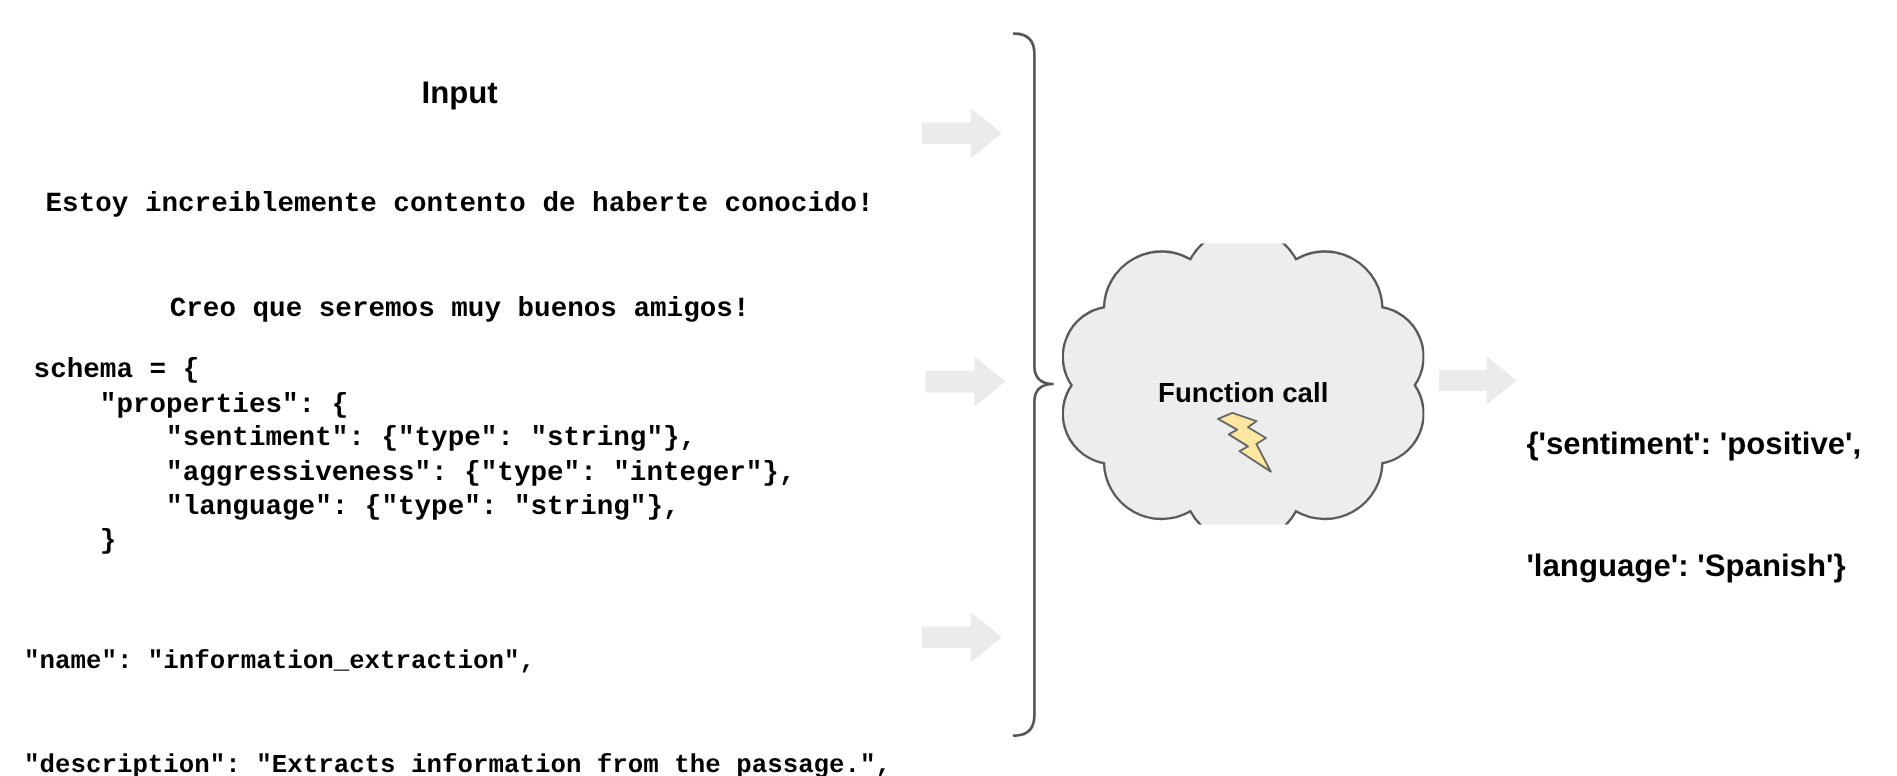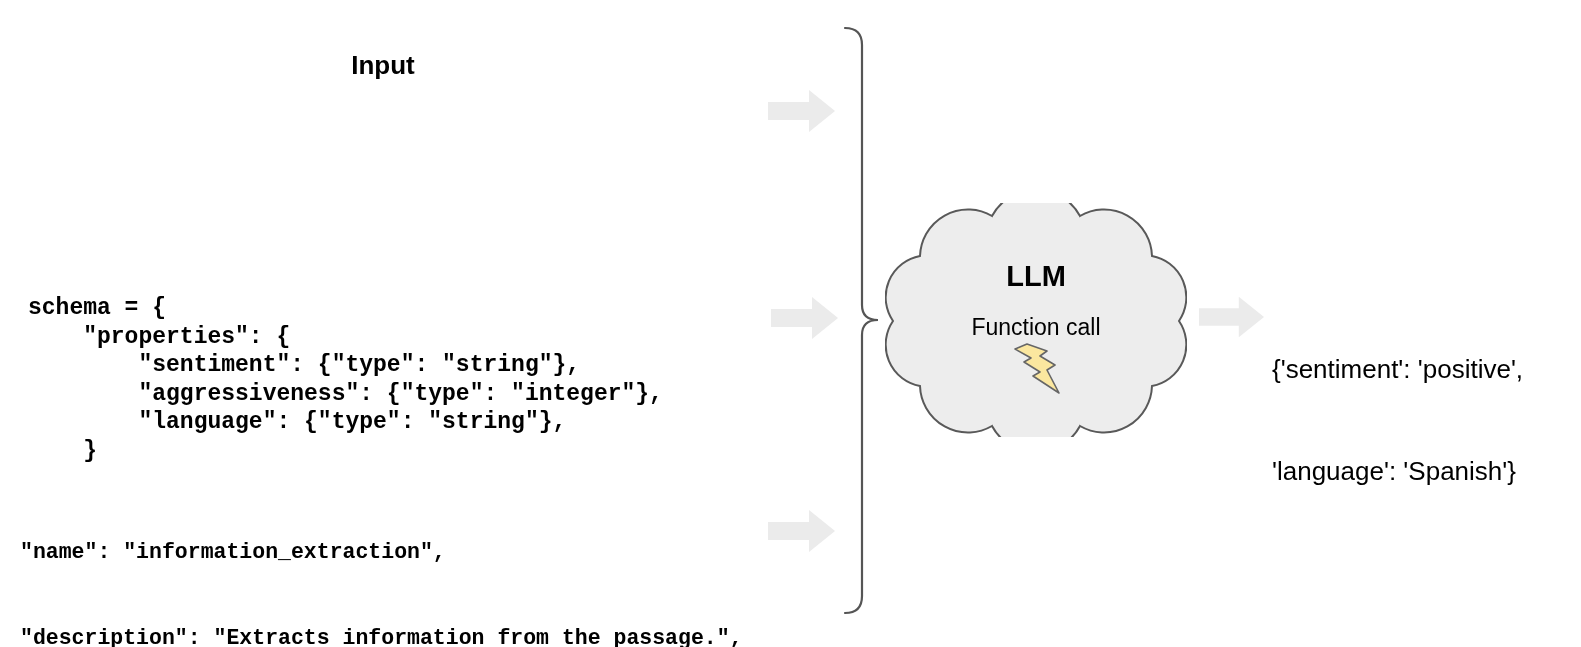--- a/index.html
+++ b/index.html
@@ -53,41 +53,45 @@
   }
   .fn-line { height: 38px; white-space: pre; }
   .llm-title {
     font-weight: bold;
     font-size: 29px;
     line-height: 30px;
     text-align: center;
     white-space: pre;
   }
   .llm-subtitle {
-    font-weight: normal;
+    font-weight: bold;
     font-size: 23px;
     line-height: 26px;
     text-align: center;
     white-space: pre;
   }
   .output-text {
-    font-weight: normal;
+    font-weight: bold;
     font-size: 26px;
     line-height: 34px;
     white-space: pre;
   }
   svg { display: block; }
 </style>
 </head>
 <body>
 
 <div class="canvas">
 
-  <div class="abs" style="left:18px; top:50px; width:730px;">
+  <div class="abs" style="left:18px; top:62px; width:730px;">
     <div class="section-title">Input</div>
+    <div class="code input-code" style="margin-top:6px;">
+      <div>Estoy increiblemente contento de haberte conocido!</div>
+      <div>Creo que seremos muy buenos amigos!</div>
+    </div>
   </div>
 
   <pre class="abs code schema-code" style="left:28px; top:254px;margin-top:40px;">schema = {
     "properties": {
         "sentiment": {"type": "string"},
         "aggressiveness": {"type": "integer"},
         "language": {"type": "string"},
     }</pre>
 
   <div class="abs code function-code" style="left:20px; top:492px;">
@@ -116,21 +120,20 @@
              A 48 48 0 0 1 107 13
              A 50 50 0 0 1 195 13
              A 48 48 0 0 1 267 53
              A 42 42 0 0 1 294 118
              A 42 42 0 0 1 267 183
              A 48 48 0 0 1 195 223
              A 50 50 0 0 1 107 223
              A 48 48 0 0 1 35 183
              A 42 42 0 0 1 8 118 Z" style="fill:var(--cloud-fill); stroke:var(--cloud-stroke); stroke-width:2;"></path>
   </svg>
-  <div class="abs llm-title" style="left:885px; top:261px; width:302px;">LLM</div>
   <div class="abs llm-subtitle" style="left:885px; top:314px; width:302px;">Function call</div>
   <svg class="abs" style="left:1014px; top:343px;" width="46" height="52" viewBox="0 0 46 52">
     <polygon points="13,1 33,8 26,13 41,22 33,27 45,50 19,33 26,29 10,19 17,15 1,6" style="fill:var(--bolt-fill); stroke:var(--bolt-stroke); stroke-width:1.6; stroke-linejoin:round;"></polygon>
   </svg>
 
   <svg class="abs" style="left:1199px; top:296px;" width="65" height="42" viewBox="0 0 67 42">
     <polygon points="0,12 41,12 41,0 67,21 41,42 41,30 0,30" style="fill:var(--arrow-fill);"></polygon>
   </svg>
   <div class="abs output-text" style="left:1272px; top:284px;">
     <div>{'sentiment': 'positive',</div>

